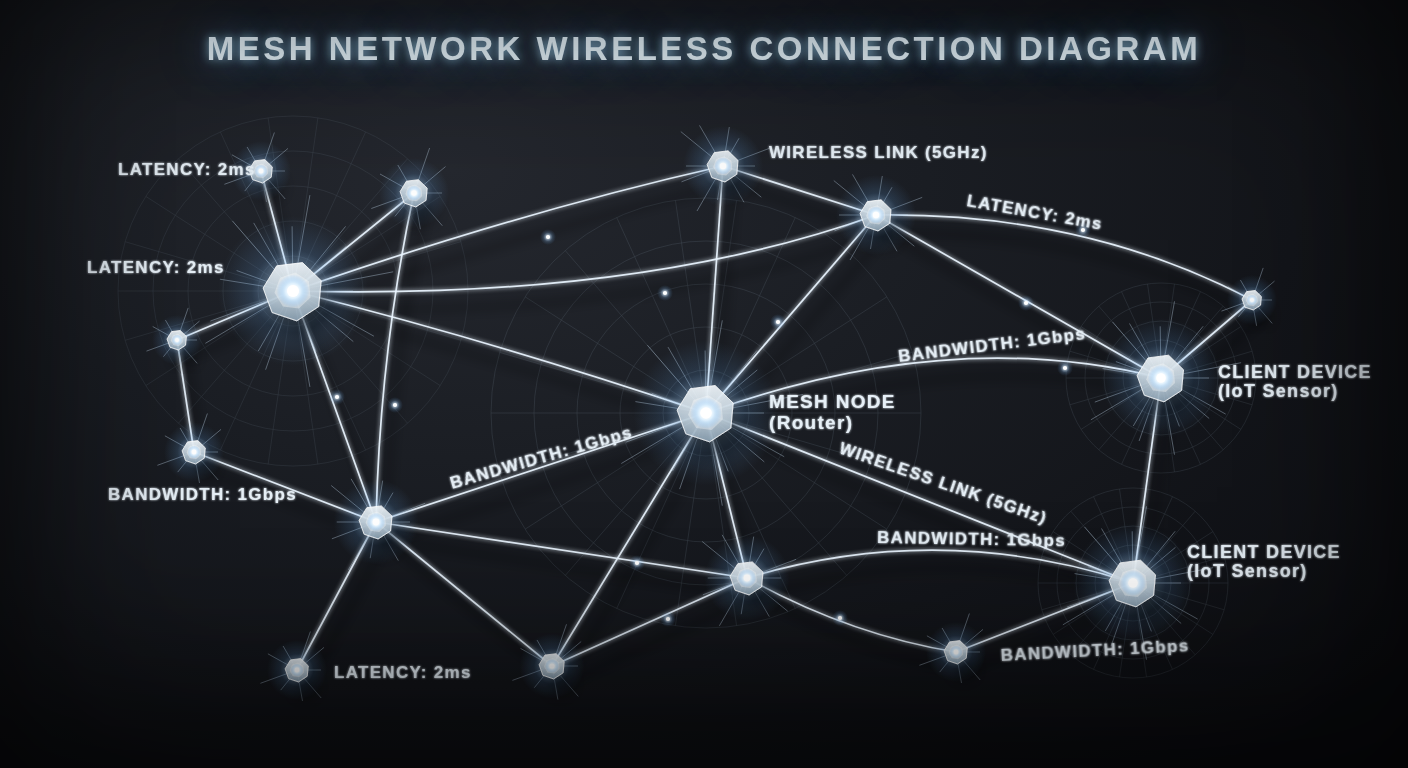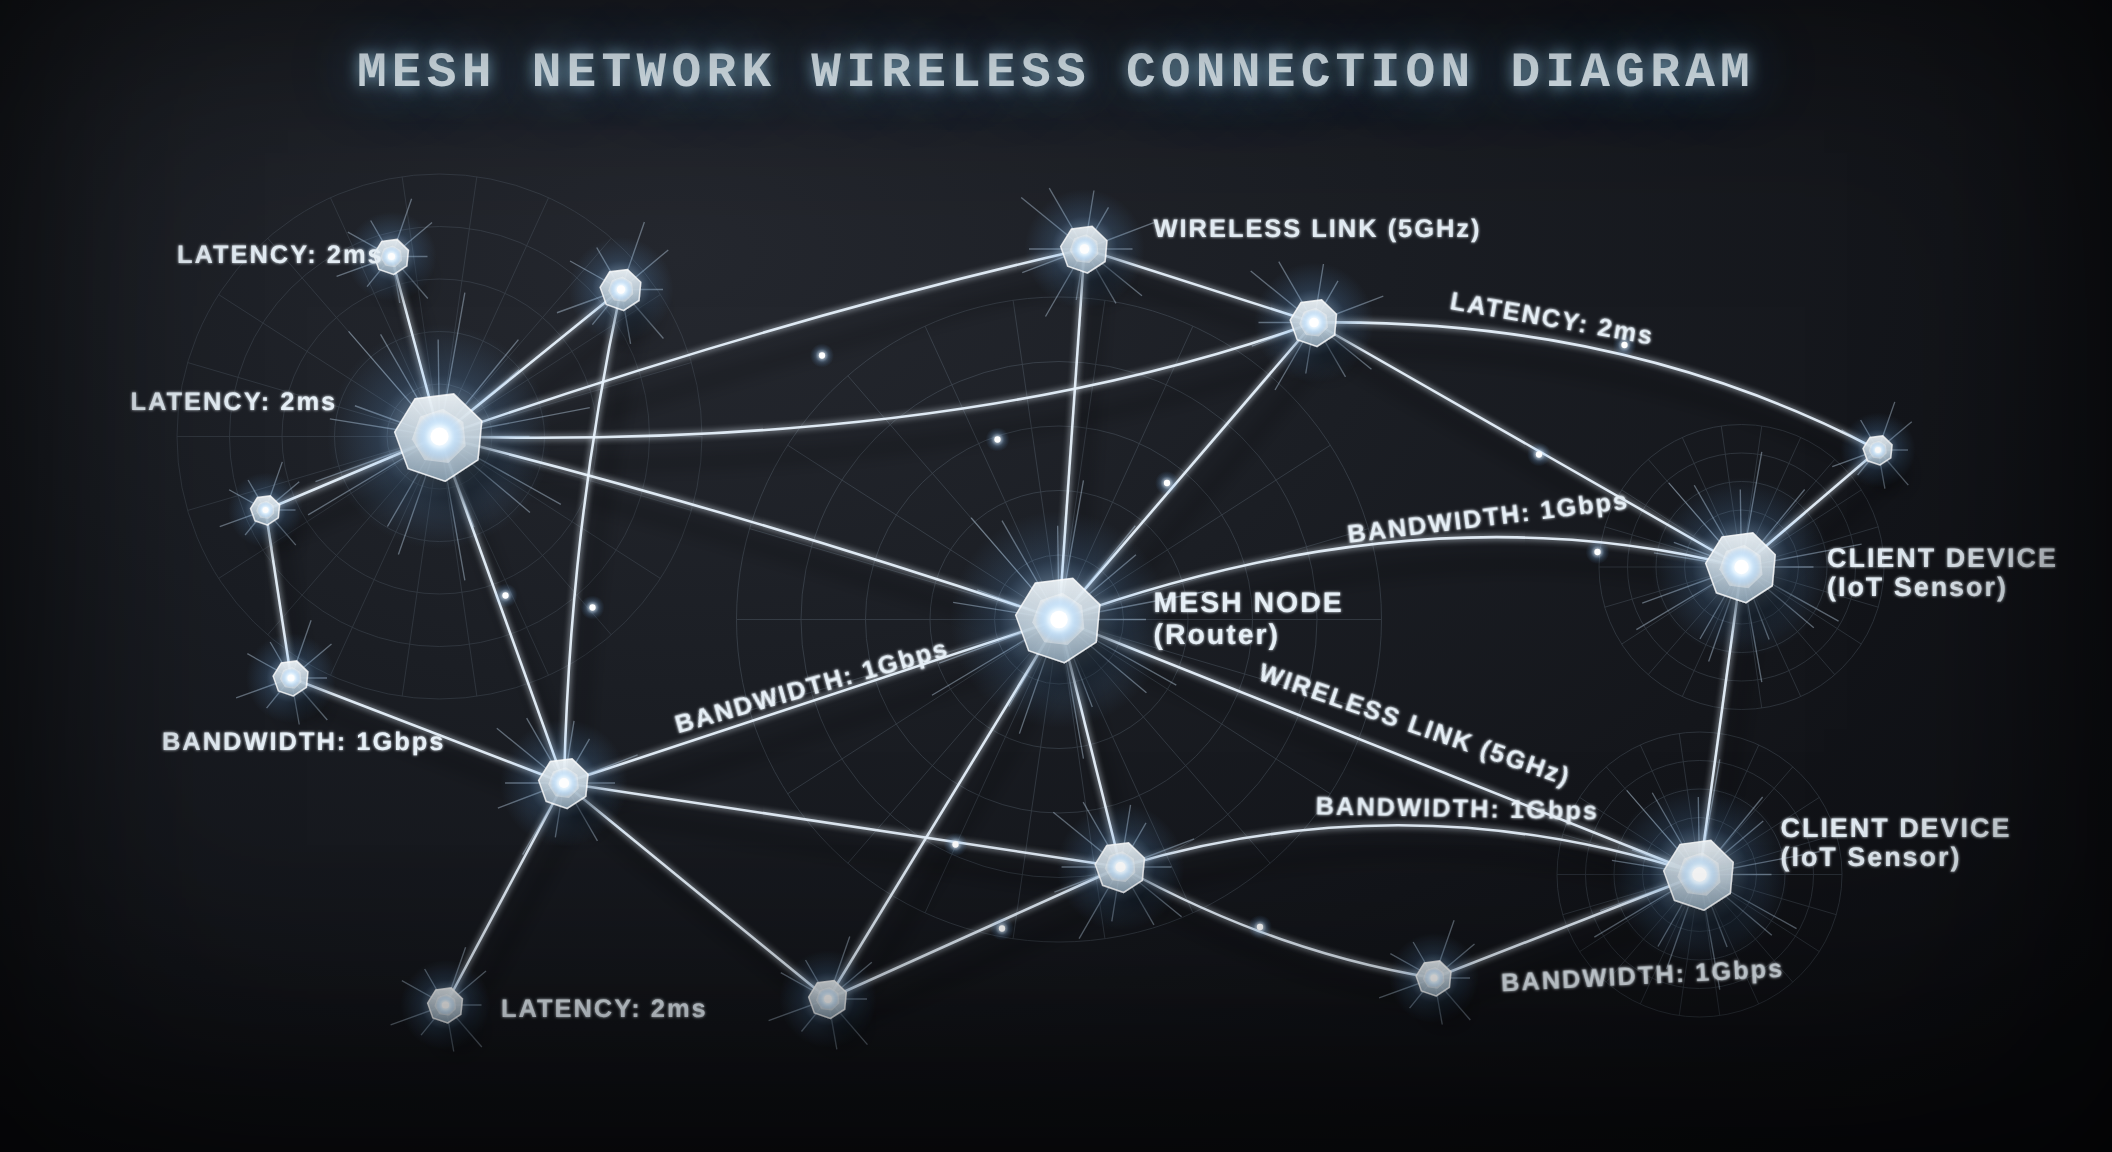--- a/index.html
+++ b/index.html
@@ -10,21 +10,20 @@
     font-family:"Liberation Sans",sans-serif;
   }
   .stage::after{
     content:"";position:absolute;inset:0;pointer-events:none;
     box-shadow:inset 0 0 200px rgba(0,0,0,.6), inset 0 -90px 160px rgba(0,0,0,.45);
   }
   .title{
     position:absolute;top:30px;left:0;width:100%;text-align:center;
     font-size:33px;font-weight:700;letter-spacing:3.5px;color:#e9f7ff;
     text-shadow:0 0 10px rgba(170,225,255,.85),0 0 34px rgba(110,190,255,.45),0 0 70px rgba(90,170,255,.3);
-    font-family:Liberation Mono, monospace;
   }
   svg{position:absolute;left:0;top:0;}
   .lbl{
     fill:#e6eff6;font-family:"Liberation Sans",sans-serif;
     font-weight:600;letter-spacing:1.3px;
   }
 </style>
 </head>
 <body>
 

